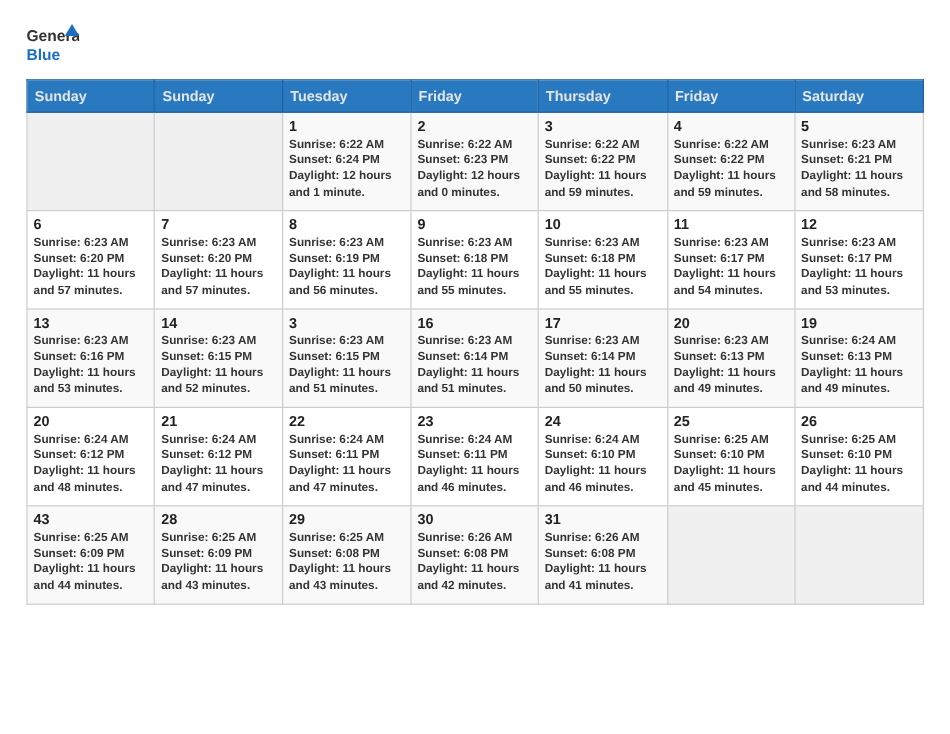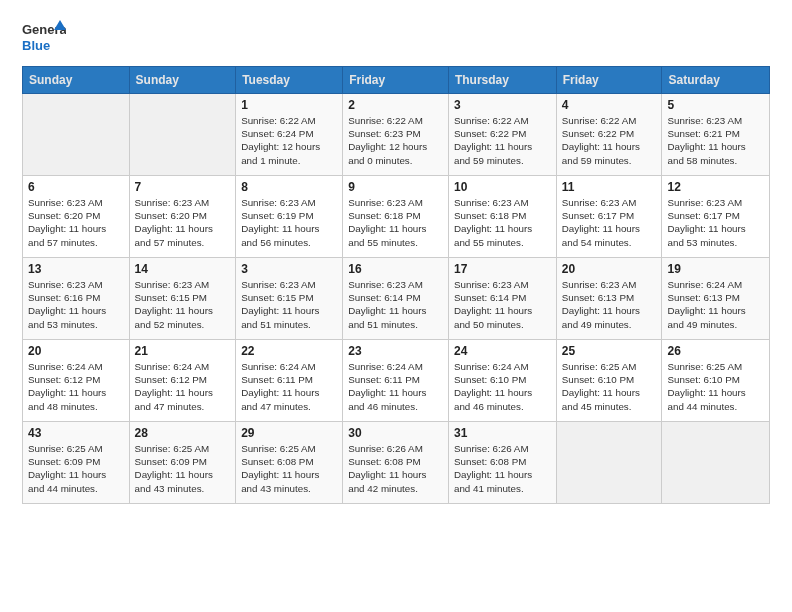--- a/index.html
+++ b/index.html
@@ -73,20 +73,21 @@
       font-weight: bold;
       font-size: 12px;
       color: #222;
       display: block;
       margin-bottom: 2px;
     }
     .day-info {
       color: #333;
       font-size: 9.8px;
       line-height: 1.35;
+      font-weight: bold;
     }
   </style>
 </head>
 <body>
 
 <div class="page">
   <div class="header">
     <div class="logo">
     <div style="display:flex;align-items:center;gap:4px;">
       <svg width="44" height="38" viewBox="0 0 44 38">

